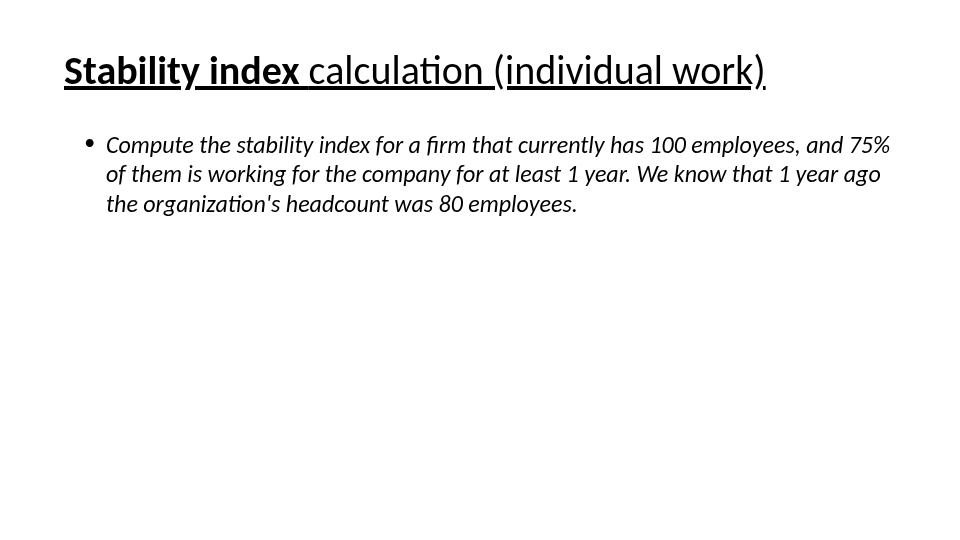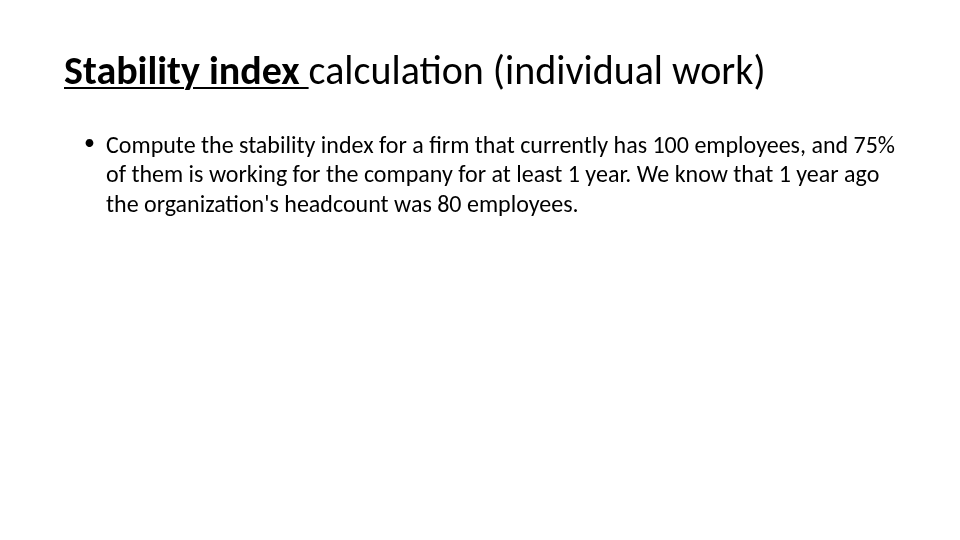--- a/index.html
+++ b/index.html
@@ -16,34 +16,36 @@
     width: 960px;
     height: 540px;
     box-sizing: border-box;
     padding: 48px 64px 0 64px;
   }
   .title {
     font-size: 40px;
     line-height: 1.15;
     margin: 0 0 36px 0;
     font-weight: 400;
+    text-decoration: underline;
   }
   .title .strong-underline {
     font-weight: 700;
     text-decoration: underline;
     text-decoration-thickness: 2px;
     text-underline-offset: 3px;
   }
   .body {
     padding-left: 20px;
   }
   ul.bullets {
     list-style: none;
     margin: 0;
     padding: 0;
+    font-style: italic;
   }
   ul.bullets > li {
     position: relative;
     font-size: 24px;
     line-height: 1.22;
     padding-left: 22px;
     margin-bottom: 28px;
   }
   ul.bullets > li::before {
     content: "•";

